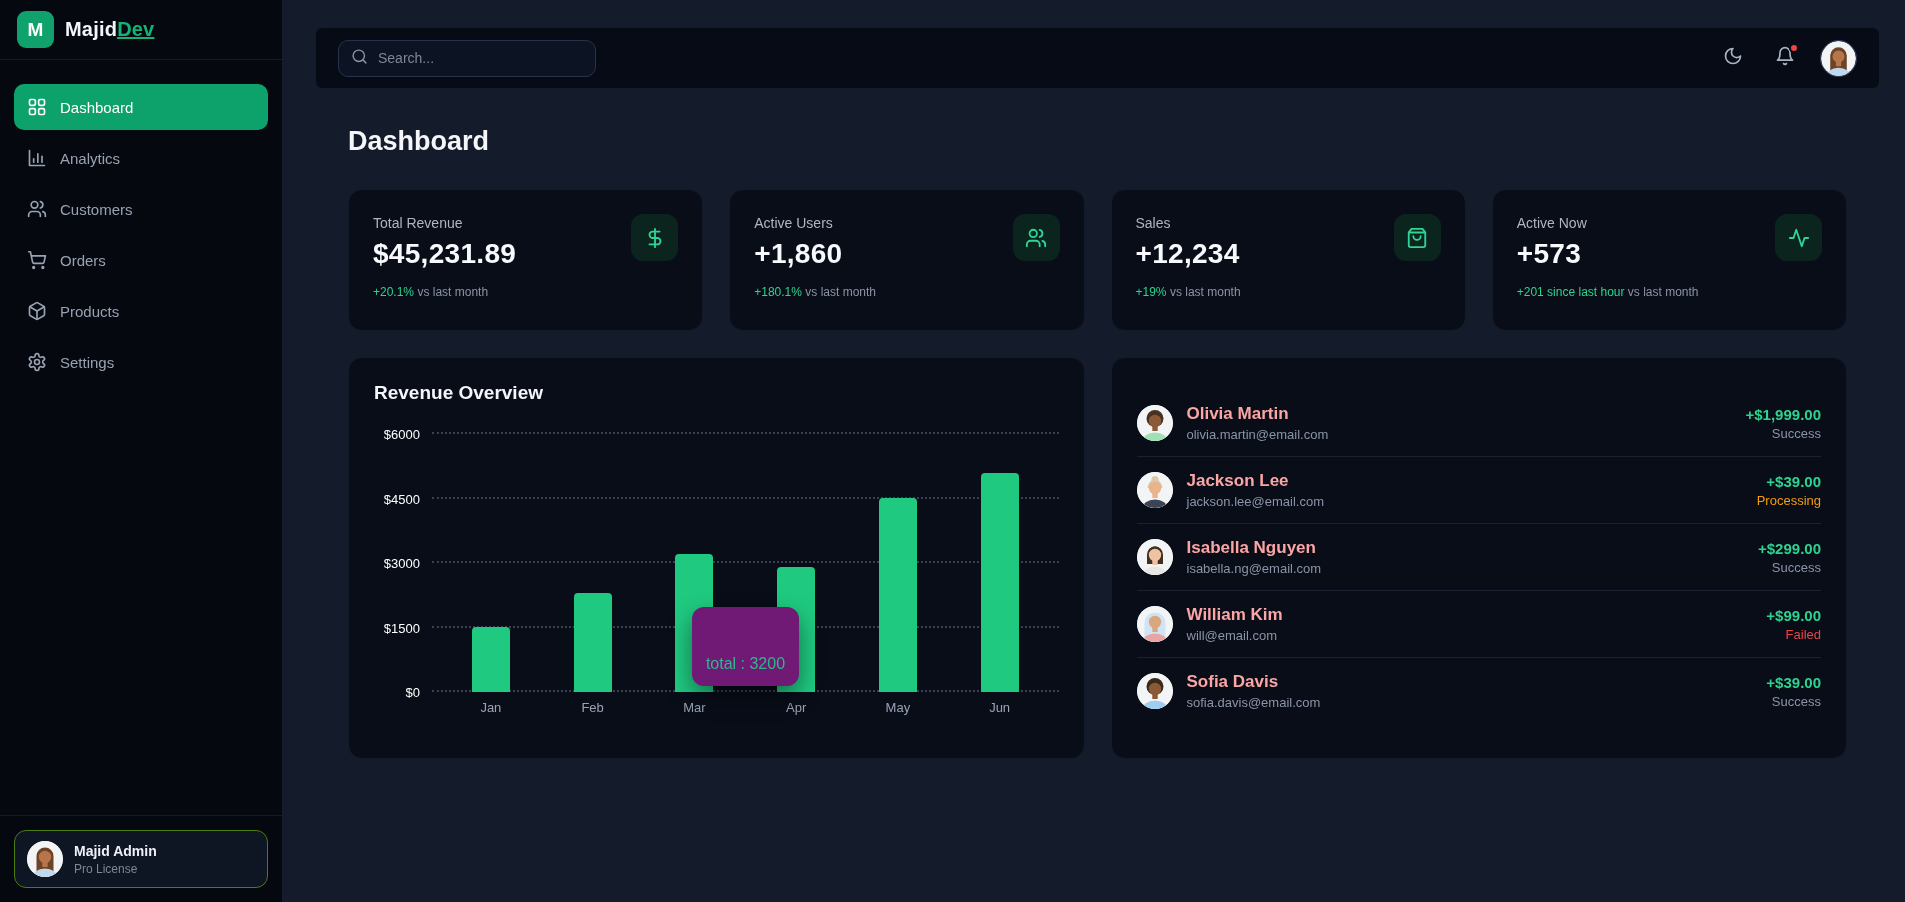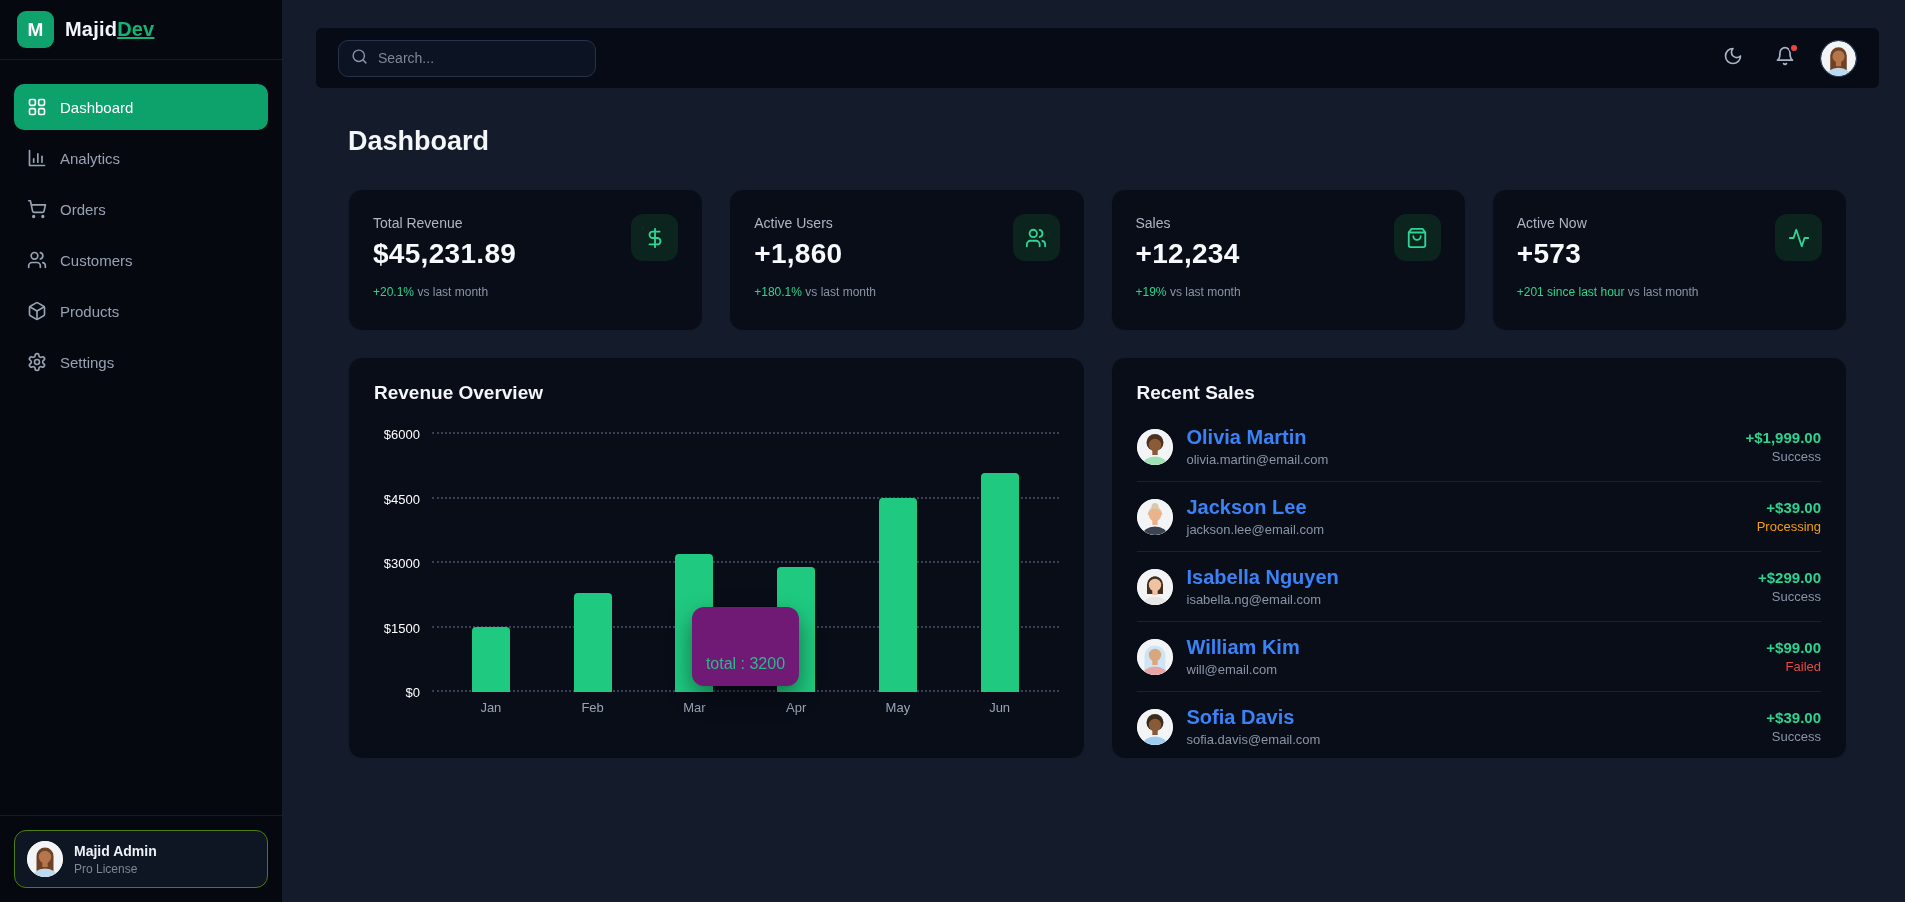--- a/index.html
+++ b/index.html
@@ -80,21 +80,21 @@
   .x-label { font-size:13px; color:#9aa3b5; width:38px; text-align:center; }
   .chart-tooltip { position:absolute; left:41.5%; bottom:6px; width:107px; height:79px; background:#701a75;
     border-radius:12px; box-shadow:0 10px 24px rgba(0,0,0,.45); display:flex; align-items:flex-end;
     justify-content:center; padding-bottom:13px; z-index:5; }
   .chart-tooltip span { color:#2bb98a; font-size:16px; }
 
   
   .sales-list { margin-top:8px; }
   .sale-row { display:flex; align-items:center; gap:14px; padding:14px 0; border-bottom:1px solid #1a2232; }
   .sale-row:last-child { border-bottom:none; }
-  .sale-name { font-size:20px; font-weight:700; color:#3b82f6; }
+  .sale-name { font-size:17px; font-weight:700; color:#fca5a5; }
   .sale-email { font-size:13px; color:#8b94a7; margin-top:3px; }
   .sale-right { margin-left:auto; text-align:right; }
   .sale-amount { font-size:15px; font-weight:700; color:#2dd48f; }
   .sale-status { font-size:13px; margin-top:3px; }
   .status-success { color:#8b94a7; } .status-processing { color:#f59e0b; } .status-failed { color:#ef4444; }
 </style>
 </head>
 <body>
 
 <aside class="sidebar">
@@ -122,37 +122,37 @@
             <path d="M8 17v-4"></path>
             <path d="M13 17V7"></path>
             <path d="M18 17v-7"></path>
           </svg>
         </span>
         <span>Analytics</span>
       </div>
       <div class="nav-item">
         <span class="nav-icon">
           <svg viewBox="0 0 24 24" fill="none" stroke="currentColor" stroke-width="2" stroke-linecap="round" stroke-linejoin="round">
-            <circle cx="8" cy="21" r="1"></circle>
-            <circle cx="19" cy="21" r="1"></circle>
-            <path d="M2.05 2.05h2l2.66 12.42a2 2 0 0 0 2 1.58h9.78a2 2 0 0 0 1.95-1.57l1.65-7.43H5.12"></path>
-          </svg>
-        </span>
-        <span>Orders</span>
-      </div>
-      <div class="nav-item">
-        <span class="nav-icon">
-          <svg viewBox="0 0 24 24" fill="none" stroke="currentColor" stroke-width="2" stroke-linecap="round" stroke-linejoin="round">
             <path d="M16 21v-2a4 4 0 0 0-4-4H6a4 4 0 0 0-4 4v2"></path>
             <circle cx="9" cy="7" r="4"></circle>
             <path d="M22 21v-2a4 4 0 0 0-3-3.87"></path>
             <path d="M16 3.13a4 4 0 0 1 0 7.75"></path>
           </svg>
         </span>
         <span>Customers</span>
+      </div>
+      <div class="nav-item">
+        <span class="nav-icon">
+          <svg viewBox="0 0 24 24" fill="none" stroke="currentColor" stroke-width="2" stroke-linecap="round" stroke-linejoin="round">
+            <circle cx="8" cy="21" r="1"></circle>
+            <circle cx="19" cy="21" r="1"></circle>
+            <path d="M2.05 2.05h2l2.66 12.42a2 2 0 0 0 2 1.58h9.78a2 2 0 0 0 1.95-1.57l1.65-7.43H5.12"></path>
+          </svg>
+        </span>
+        <span>Orders</span>
       </div>
       <div class="nav-item">
         <span class="nav-icon">
           <svg viewBox="0 0 24 24" fill="none" stroke="currentColor" stroke-width="2" stroke-linecap="round" stroke-linejoin="round">
             <path d="M21 8a2 2 0 0 0-1-1.73l-7-4a2 2 0 0 0-2 0l-7 4A2 2 0 0 0 3 8v8a2 2 0 0 0 1 1.73l7 4a2 2 0 0 0 2 0l7-4A2 2 0 0 0 21 16Z"></path>
             <path d="m3.3 7 8.7 5 8.7-5"></path>
             <path d="M12 22V12"></path>
           </svg>
         </span>
         <span>Products</span>
@@ -321,21 +321,20 @@
               <div class="x-label">Feb</div>
               <div class="x-label">Mar</div>
               <div class="x-label">Apr</div>
               <div class="x-label">May</div>
               <div class="x-label">Jun</div>
             </div>
         </div>
       </div>
 
       <div class="panel">
-        <div class="panel-title">Recent Sales</div>
         <div class="sales-list" id="salesList">
             <div class="sale-row">
               <div class="avatar">
                 <svg viewBox="0 0 36 36" xmlns="http://www.w3.org/2000/svg">
                   <defs>
                     <clipPath id="clip3">
                       <circle cx="18" cy="18" r="18"></circle>
                     </clipPath>
                   </defs>
                   <g clip-path="url(#clip3)">

